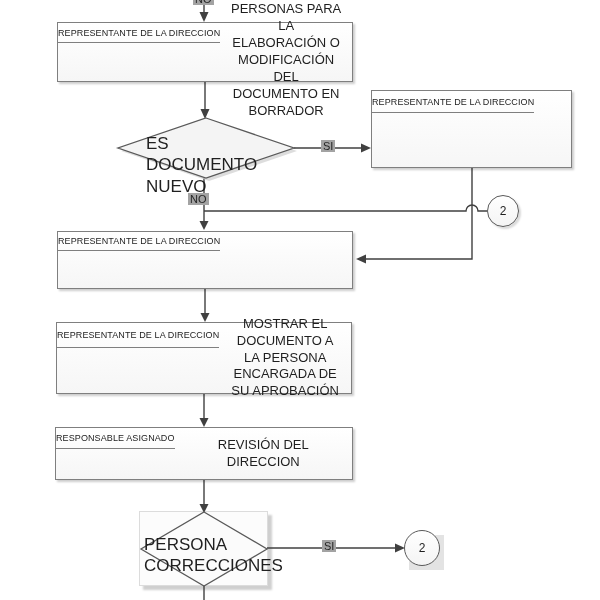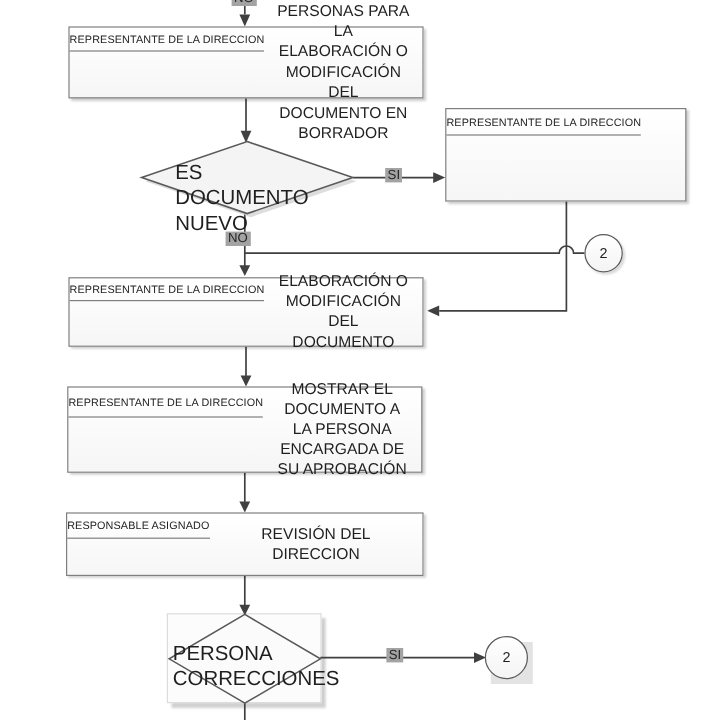--- a/index.html
+++ b/index.html
@@ -119,21 +119,20 @@
     <div class="box-header" style="height:19px;">REPRESENTANTE DE LA DIRECCION</div>
     <div class="box-body">ASIGNAR PERSONAS PARA LA ELABORACIÓN O MODIFICACIÓN DEL DOCUMENTO EN BORRADOR</div>
   </div>
 
   <div class="process-box" style="left:371px;top:90px;width:201px;height:78px;">
     <div class="box-header" style="height:21px;">REPRESENTANTE DE LA DIRECCION</div>
   </div>
 
   <div class="process-box" style="left:57px;top:231px;width:296px;height:58px;">
     <div class="box-header" style="height:18px;">REPRESENTANTE DE LA DIRECCION</div>
-    <div class="box-body">ELABORACIÓN O MODIFICACIÓN DEL DOCUMENTO</div>
   </div>
 
   <div class="process-box" style="left:56px;top:322px;width:296px;height:72px;">
     <div class="box-header" style="height:24px;">REPRESENTANTE DE LA DIRECCION</div>
     <div class="box-body">MOSTRAR EL DOCUMENTO A LA PERSONA ENCARGADA DE SU APROBACIÓN</div>
   </div>
 
   <div class="process-box" style="left:55px;top:427px;width:298px;height:53px;">
     <div class="box-header" style="height:20px;">RESPONSABLE ASIGNADO</div>
     <div class="box-body">REVISIÓN DEL DIRECCION</div>

